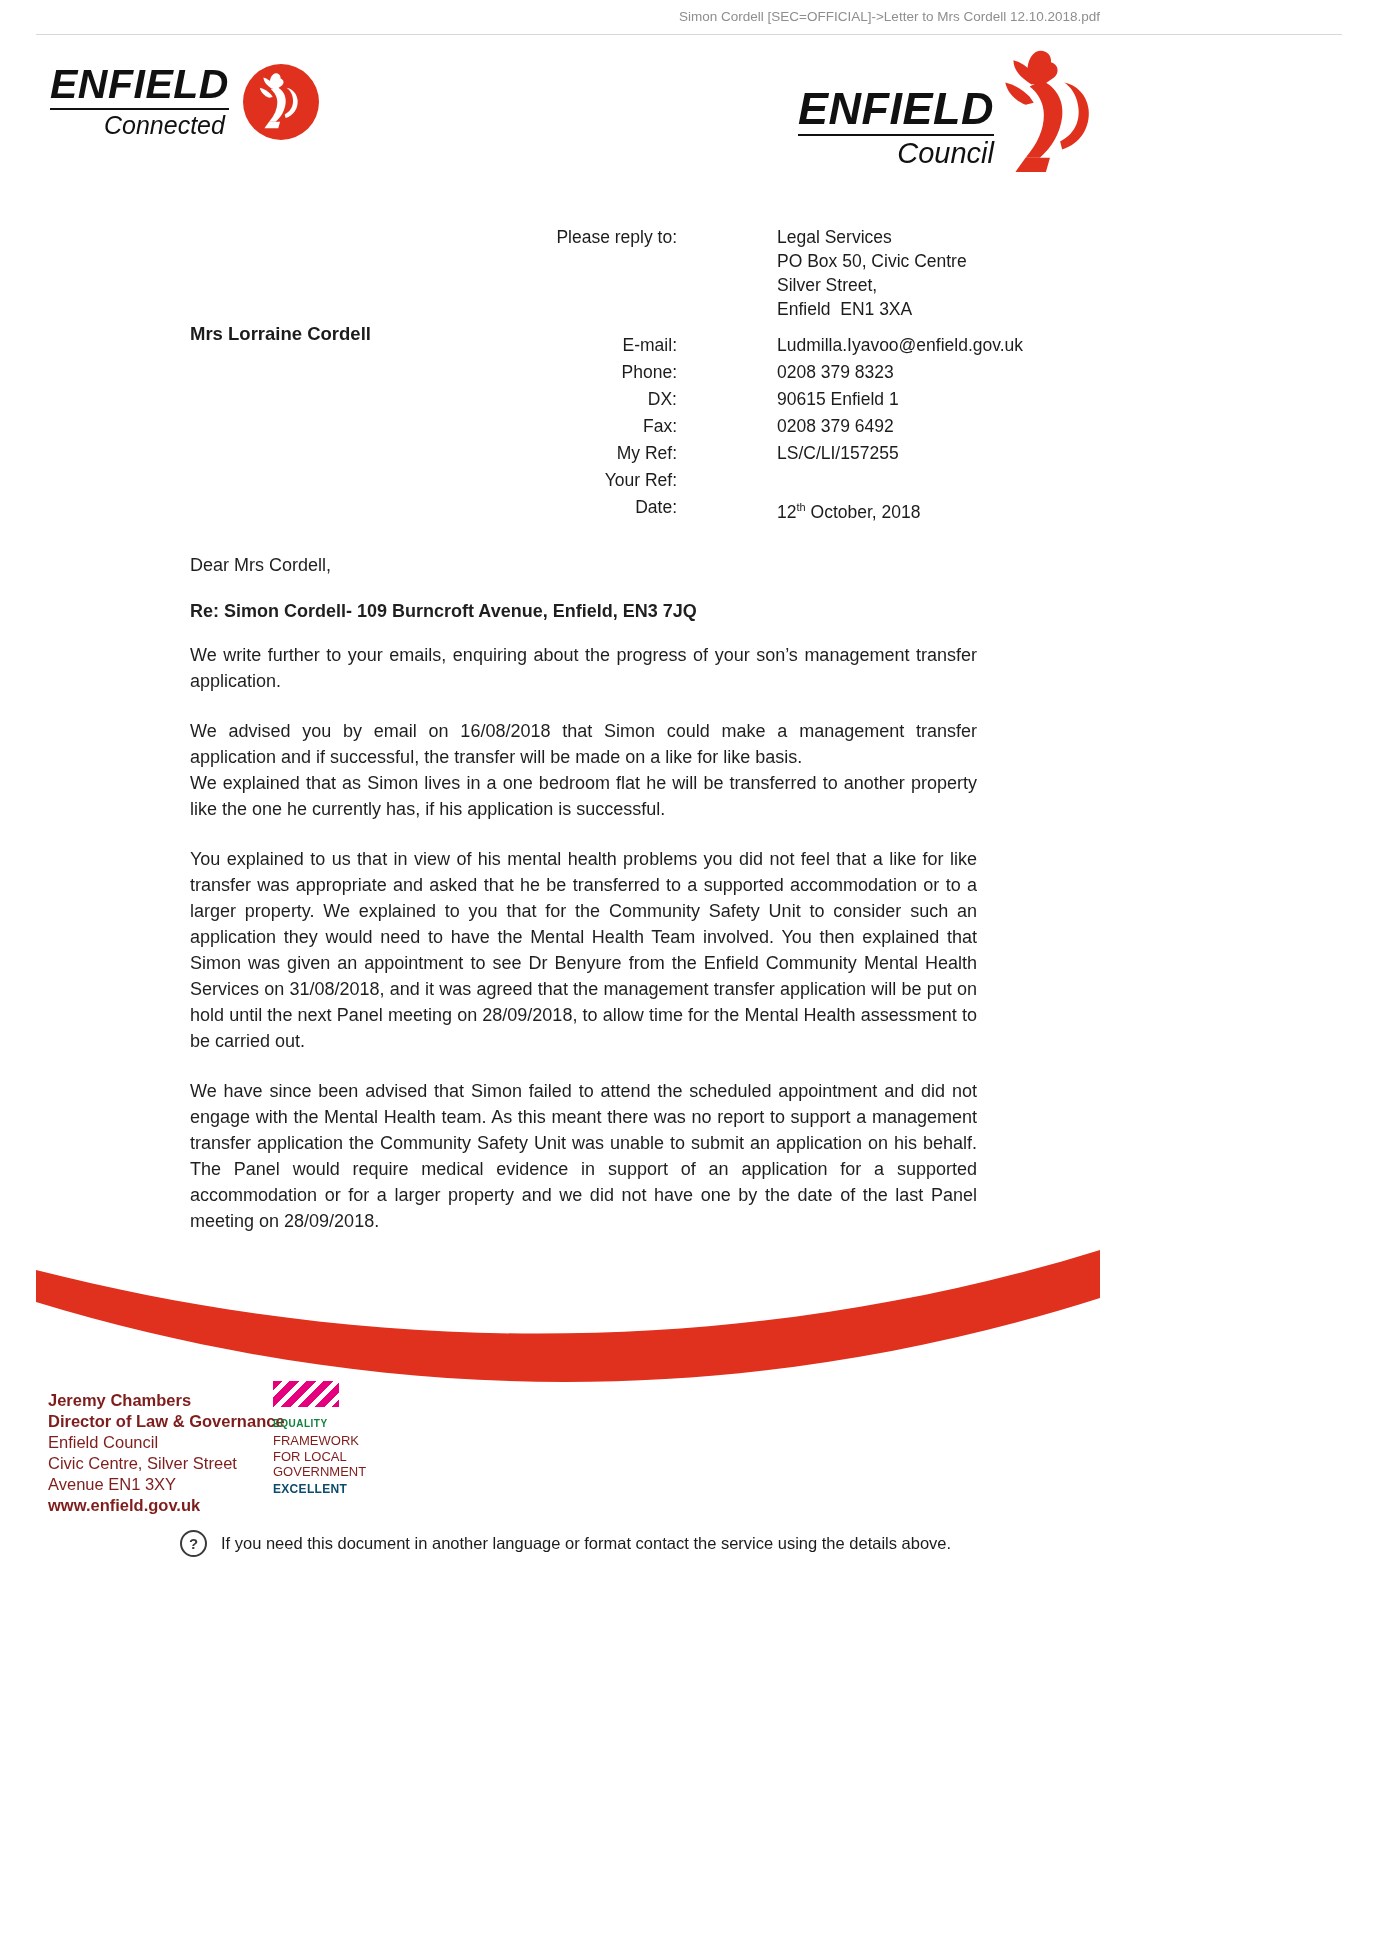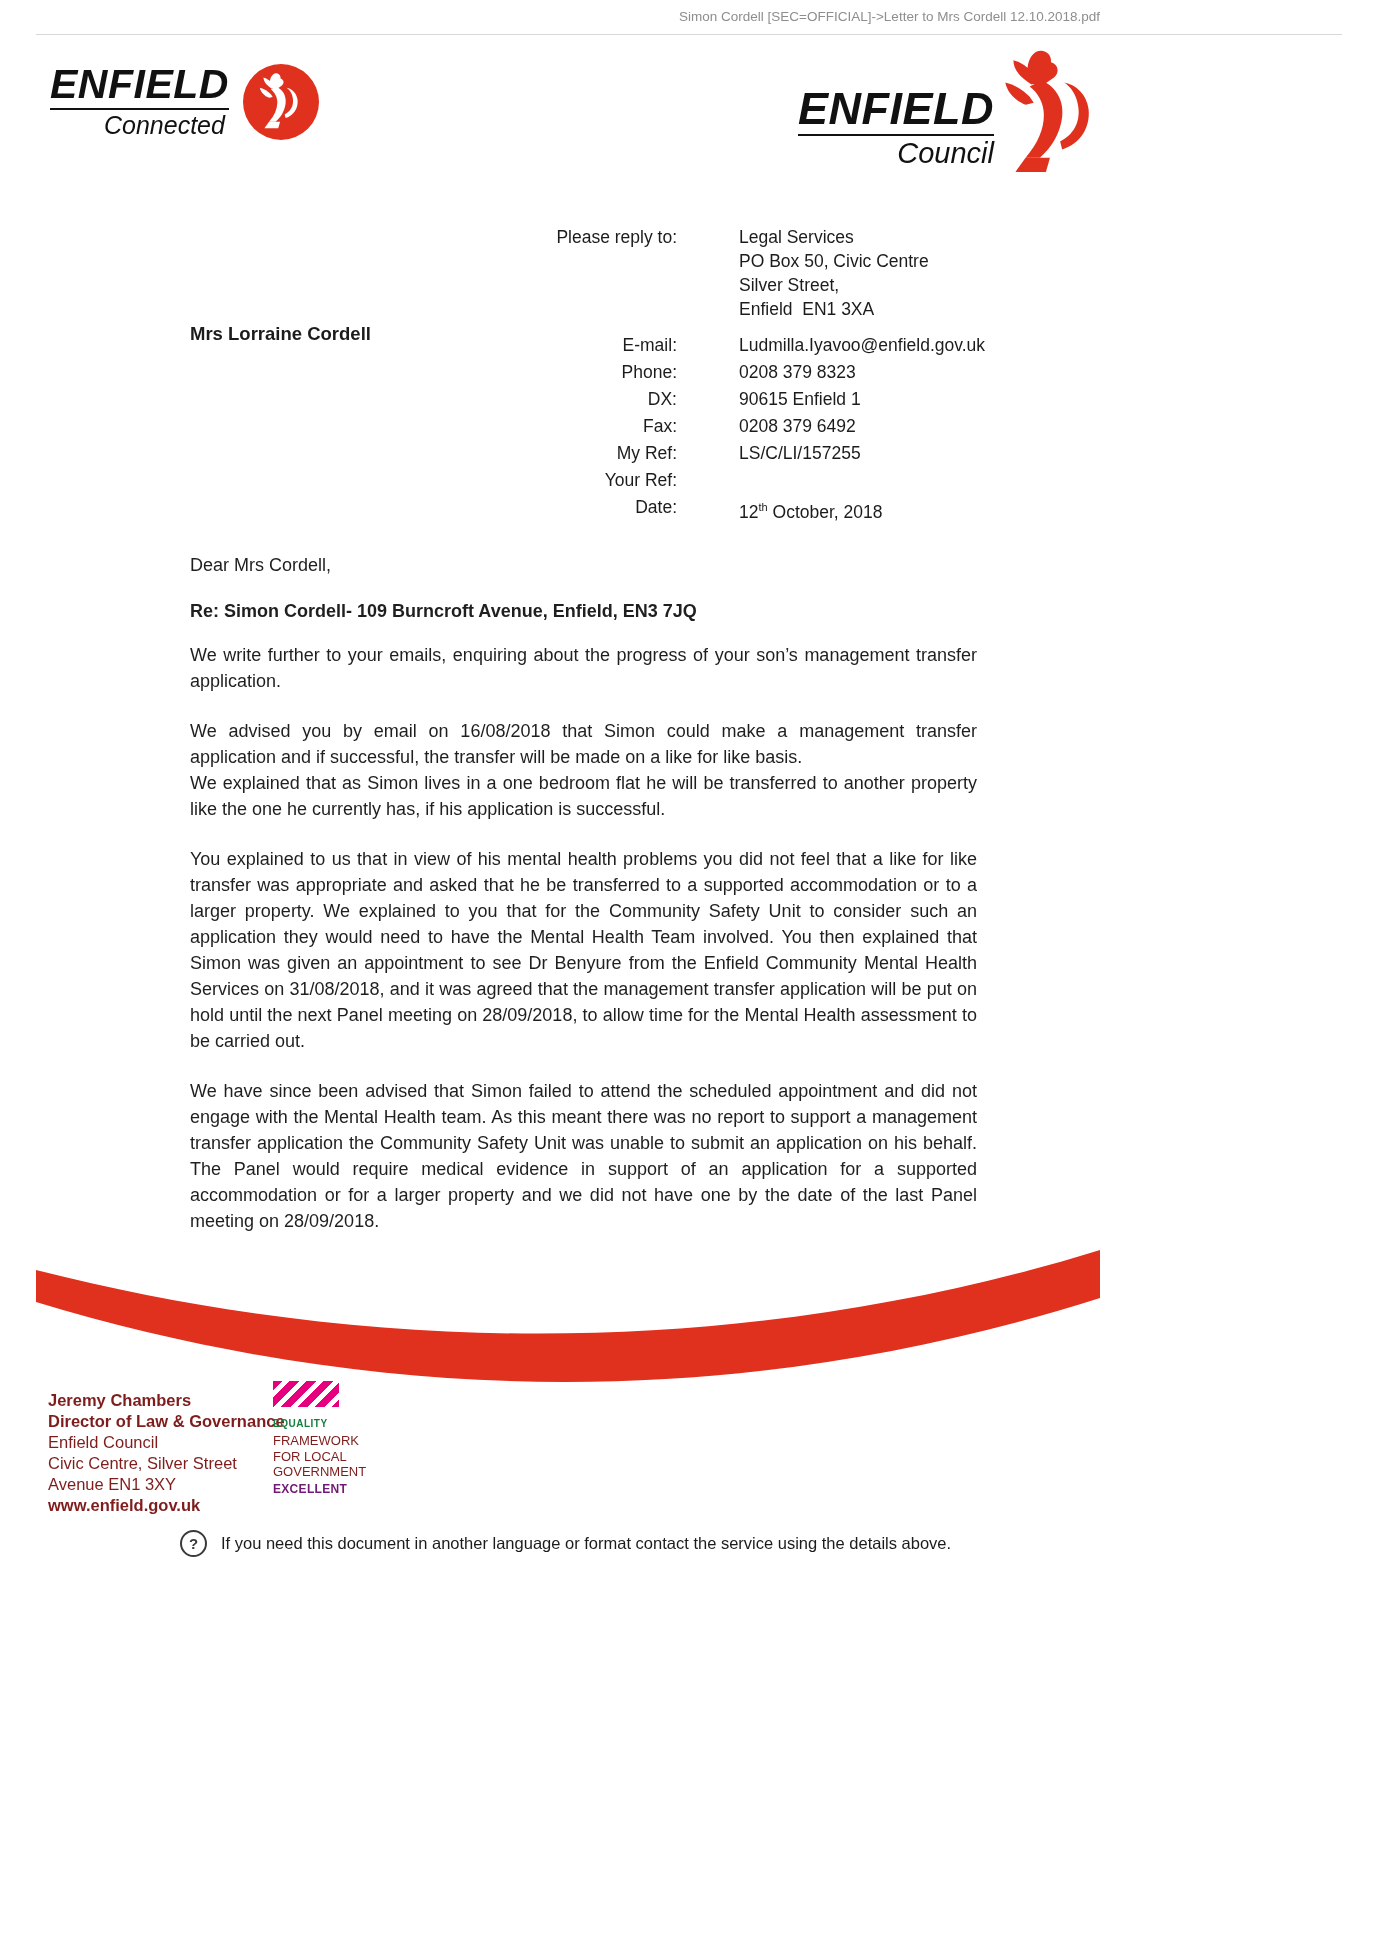--- a/index.html
+++ b/index.html
@@ -22,21 +22,21 @@
 
   .logo-council { position:absolute; top:48px; right:272px; display:flex; align-items:center; }
   .cc-text { display:flex; flex-direction:column; align-items:flex-end; margin-top:28px; }
   .cc-wordmark { font-size:45px; font-weight:800; font-style:italic; letter-spacing:0.5px; line-height:1; color:#111; }
   .cc-rule { width:100%; border-top:2px solid #111; margin:3px 0 1px 0; }
   .cc-tagline { font-size:29px; font-style:italic; font-weight:500; color:#111; }
   .logo-council svg.big-lion { width:108px; height:132px; color:#e0301e; margin-left:4px; }
 
   
   .contact-block { position:absolute; left:400px; top:225px; width:700px; font-size:17.5px; }
-  .crow { display:flex; line-height:24px; }
+  .crow { display:flex; line-height:24px;gap:38px; }
   .crow.field { line-height:27px; }
   .clabel { width:295px; text-align:right; padding-right:18px; flex:none; }
   .cvalue { text-align:left;margin-left:44px; }
   .cgap { height:11px; }
   sup.ord { font-size:11px; }
 
   .recipient { position:absolute; left:190px; top:323px; font-size:18.5px; font-weight:bold; }
 
   
   .letter-body { position:absolute; left:190px; top:552px; width:787px; font-size:18px; line-height:26px; color:#1f1f1f; }
@@ -49,21 +49,21 @@
 
   
   .footer-left { position:absolute; left:48px; top:1390px; font-size:16.5px; line-height:21px; color:#7f1d1d; }
   .f-bold { font-weight:bold; }
   .f-web { }
 
   .equality-logo { position:absolute; left:273px; top:1381px; width:130px; }
   .eq-stripes { width:66px; height:26px; background:repeating-linear-gradient(135deg, #e5007d 0 7px, #ffffff 7px 12px); margin-bottom:7px; }
   .eq-title { font-size:10px; font-weight:800; letter-spacing:0.5px; color:#15803d; line-height:19px; }
   .eq-sub { font-size:13px; color:#7f1d1d; line-height:15.5px; font-weight:500; }
-  .eq-exc { font-size:12px; font-weight:bold; color:#701a75; letter-spacing:0.3px; margin-top:2px; }
+  .eq-exc { font-size:12px; font-weight:bold; color:#0c4a6e; letter-spacing:0.3px; margin-top:2px; }
 
   .notice { position:absolute; left:180px; top:1530px; display:flex; align-items:center; gap:14px; }
   .qcircle { width:27px; height:27px; border:2px solid #3a3a3a; border-radius:50%; display:flex; align-items:center; justify-content:center; font-size:15px; font-weight:bold; color:#3a3a3a; flex:none; }
   .notice-text { font-size:16.5px; color:#1c1c1c; }
 
   .hidden-defs { position:absolute; width:0; height:0; overflow:hidden; }
 </style>
 </head>
 <body>
 

